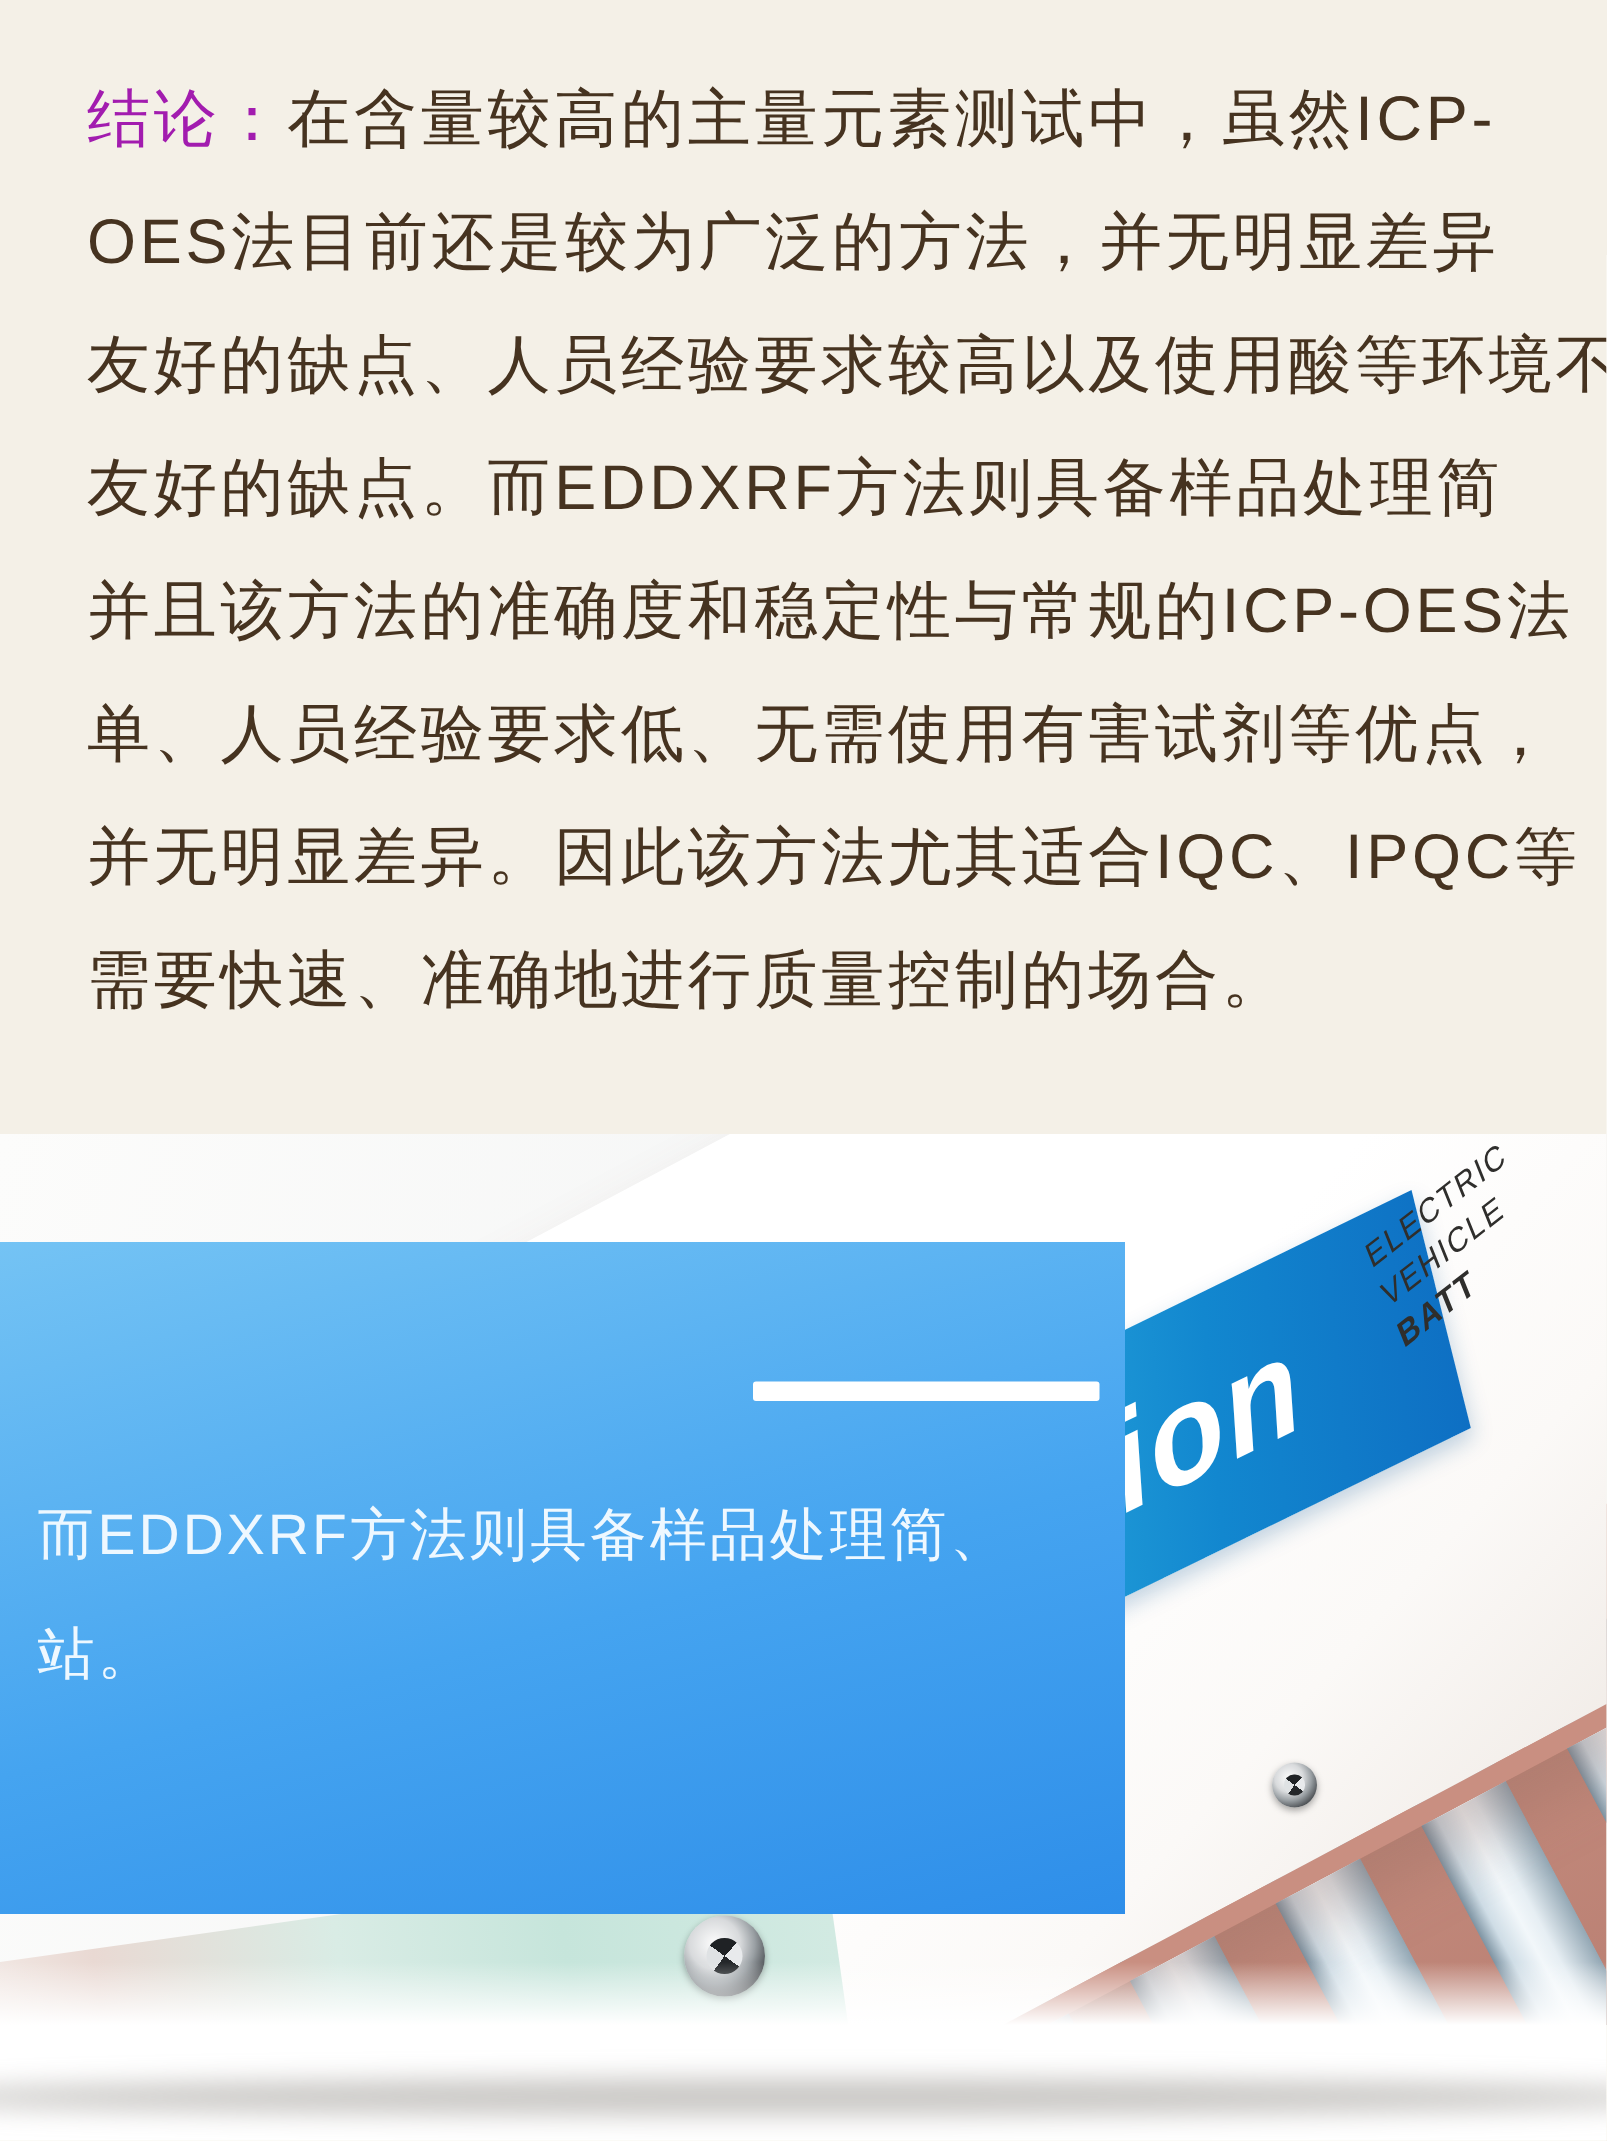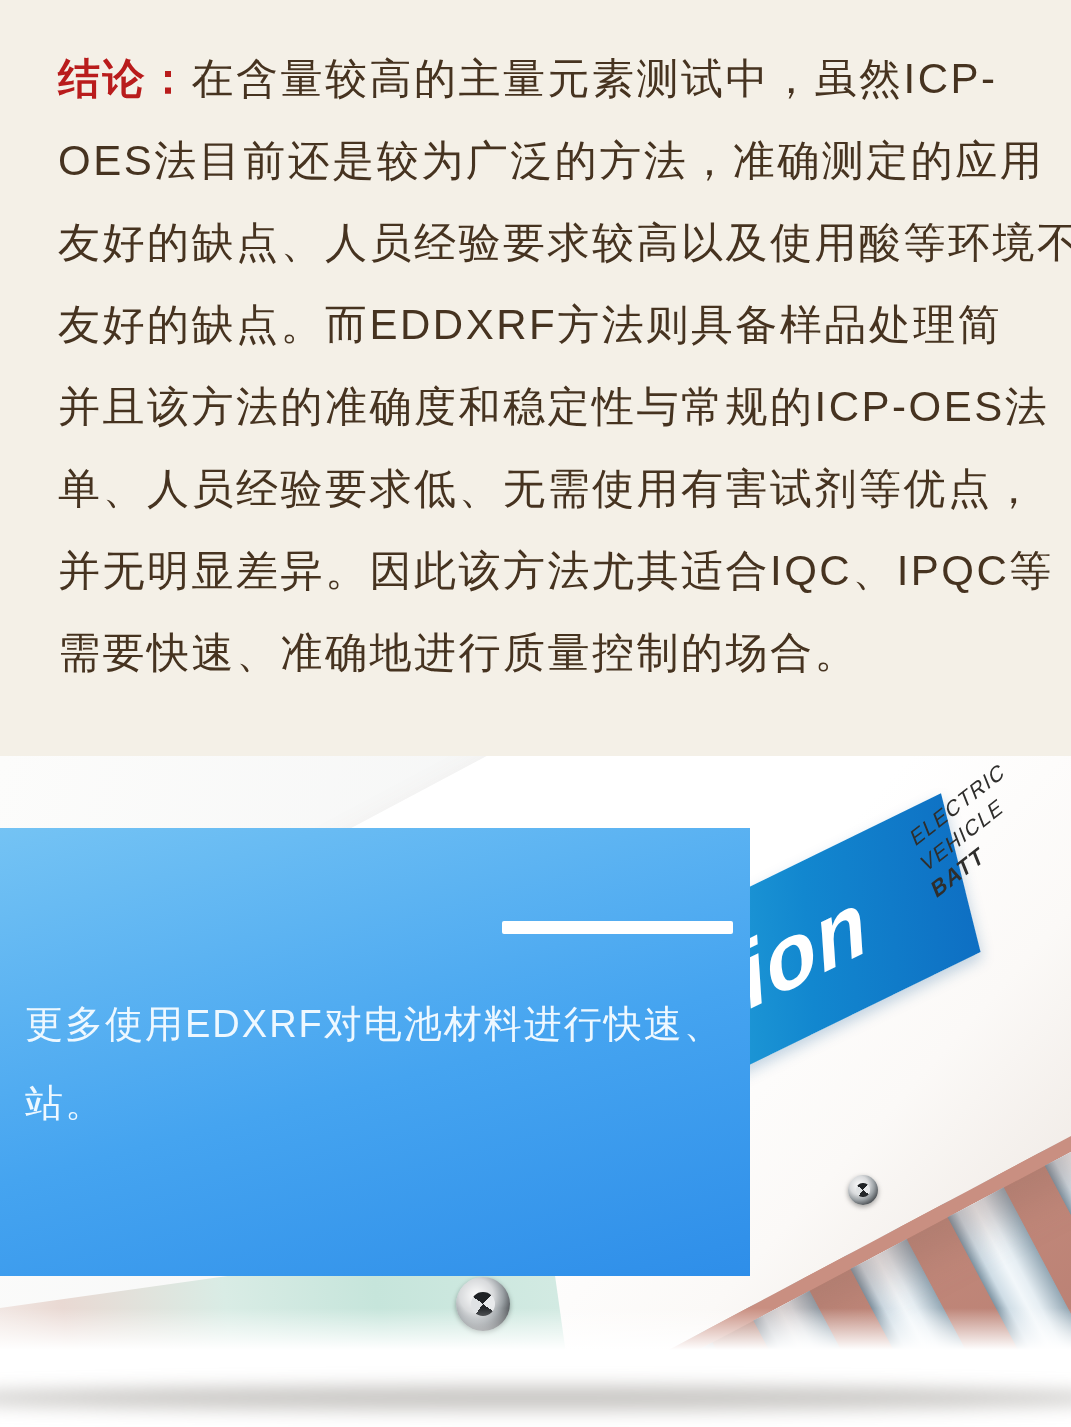--- a/index.html
+++ b/index.html
@@ -13,21 +13,21 @@
   
   .conclusion-section {
     position: absolute; top: 0; left: 0; width: 1071px; height: 756px;
     background: #f4f0e7; overflow: hidden;
   }
   .conclusion-text { position: absolute; top: 38px; left: 58px; right: 40px; }
   .para-line {
     font-size: 42px; line-height: 82px; letter-spacing: 2.5px;
     color: #463320; white-space: nowrap;
   }
-  .para-line .bold { font-weight: bold; color: #b91c1c; }
+  .para-line .bold { font-weight: normal; color: #a21caf; }
 
   
   .photo-section {
     position: absolute; top: 756px; left: 0; width: 1071px; height: 594px;
     overflow: hidden;
     background: linear-gradient(105deg, #fcfcfb 0%, #f4f5f5 55%, #edeff0 100%);
   }
   .photo-highlight {
     position: absolute; left: 560px; top: -40px; width: 560px; height: 190px;
     transform: rotate(-24deg);
@@ -116,21 +116,21 @@
     font-size: 38px; line-height: 79px; letter-spacing: 2px;
     color: #eef8ff; white-space: nowrap;
   }
 </style>
 </head>
 <body>
 
 <div class="conclusion-section">
   <div class="conclusion-text">
     <div class="para-line"><span class="bold">结论：</span><span>在含量较高的主量元素测试中，虽然ICP-</span></div>
-    <div class="para-line">OES法目前还是较为广泛的方法，准确测定的应用</div>
+    <div class="para-line">OES法目前还是较为广泛的方法，并无明显差异</div>
     <div class="para-line">友好的缺点、人员经验要求较高以及使用酸等环境不</div>
     <div class="para-line">友好的缺点。而EDDXRF方法则具备样品处理简</div>
     <div class="para-line">并且该方法的准确度和稳定性与常规的ICP-OES法</div>
     <div class="para-line">单、人员经验要求低、无需使用有害试剂等优点，</div>
     <div class="para-line">并无明显差异。因此该方法尤其适合IQC、IPQC等</div>
     <div class="para-line">需要快速、准确地进行质量控制的场合。</div>
   </div>
 </div>
 
 <div class="photo-section">
@@ -169,16 +169,16 @@
   <div class="photo-fade"></div>
 </div>
 
 <div class="bottom-band">
   <div class="shadow-arc"></div>
 </div>
 
 <div class="cta-box">
   <div class="cta-dash"></div>
   <div class="cta-text">
-    <div class="cta-line">更多使用EDXRF对电池材料进行快速、</div>
+    <div class="cta-line">而EDDXRF方法则具备样品处理简、</div>
     <div class="cta-line">站。</div>
   </div>
 </div>
 
 </body></html>

